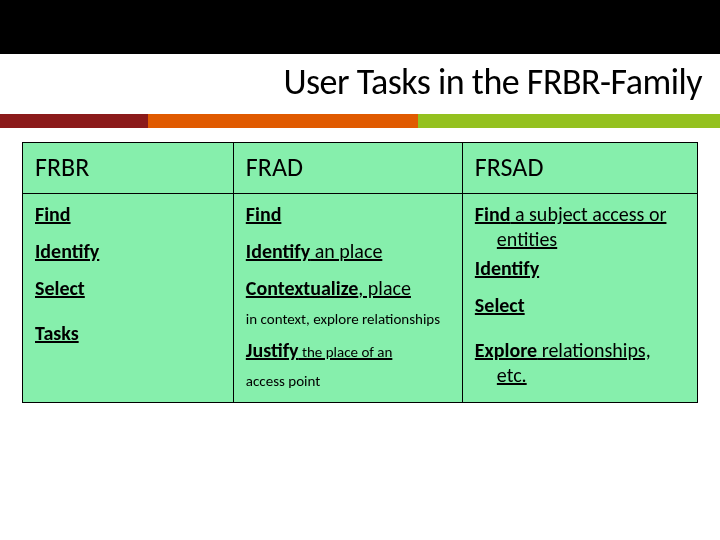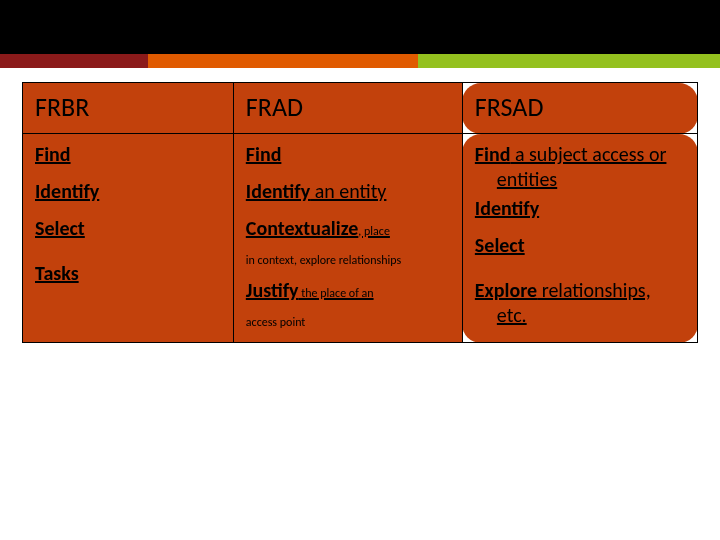--- a/index.html
+++ b/index.html
@@ -6,39 +6,40 @@
   .slide{width:720px;height:540px;position:relative;box-sizing:border-box;}
   .top-black{background:#000;height:54px;width:100%;}
   .title{font-size:36px;font-weight:400;padding:6px 18px 10px 0;text-align:right;letter-spacing:-0.5px;}
   .stripe{height:14px;display:flex;}
   .stripe div{height:100%;}
   .s-red{background:#8b1a1a;flex:0 0 148px;}
   .s-orange{background:#e05a00;flex:0 0 270px;}
   .s-green{background:#94c11f;flex:1;}
   .content{padding:14px 22px 0 22px;}
   table.grid{border-collapse:collapse;width:100%;table-layout:fixed;}
-  table.grid td{border:1px solid #000;vertical-align:top;padding:8px 12px 10px 12px;background:#c2410c;}
+  table.grid td{border:1px solid #000;vertical-align:top;padding:8px 12px 10px 12px;background:#86efac;}
   .hdr{font-size:26px;font-weight:400;}
   .task{font-size:20px;line-height:1.25;}
   .task b{font-weight:700;}
-  .small{font-size:12px;}
-  .tiny{font-size:12px;}
+  .small{font-size:20px;}
+  .tiny{font-size:15px;}
   .sp{height:8px;}
   .indent{padding-left:22px;display:block;}
   .para{margin:0 0 4px 0;text-decoration:underline;}
   td.c1{width:31%;}
   td.c2{width:34%;}
-  td.c3{width:35%;border-radius:19px;}
+  td.c3{width:35%;}
   .row2 td{padding-top:6px;padding-bottom:6px;}
 </style>
 </head>
 <body>
 
 <div class="slide">
   <div class="top-black"></div>
+  <div class="title">User Tasks in the FRBR-Family</div>
   <div class="stripe">
     <div class="s-red"></div>
     <div class="s-orange"></div>
     <div class="s-green"></div>
   </div>
 
   <div class="content">
     <table class="grid">
 
       <tbody>
@@ -57,21 +58,21 @@
           <div class="sp"></div>
           <p class="para"><b>Select</b></p>
           <div class="sp"></div>
               <div class="sp"></div>
           <p class="para"><b>Tasks</b></p>
         </td>
 
         <td class="c2 task">
           <p class="para"><b>Find</b></p>
           <div class="sp"></div>
-          <p class="para"><b>Identify</b><span> an entity</span></p>
+          <p class="para"><b>Identify</b><span> an place</span></p>
           <div class="sp"></div>
           <p class="para"><b>Contextualize</b><span class="small">, place</span></p>
           <span class="tiny">in context, explore relationships</span>
           <div class="sp"></div>
           <p class="para"><b>Justify</b><span class="tiny"> the place of an</span></p>
           <span class="tiny">access point</span>
         </td>
 
         <td class="c3 task">
           <p class="para"><b>Find</b><span> a subject access or</span><span class="indent">entities</span></p>

